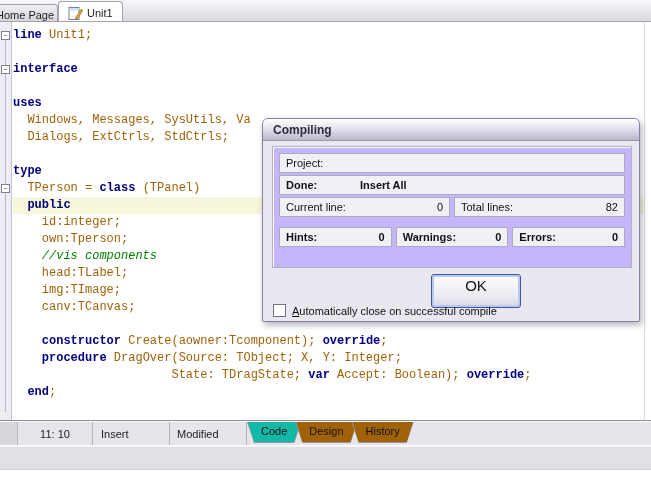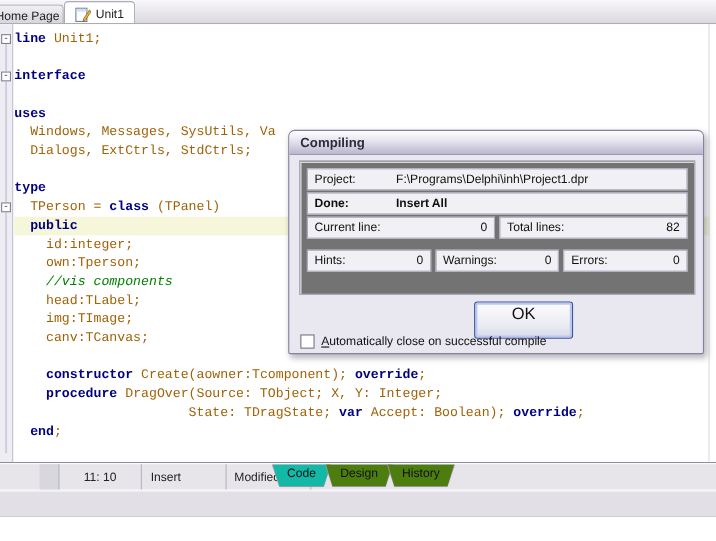--- a/index.html
+++ b/index.html
@@ -37,62 +37,62 @@
 
   
   #dialog { position:absolute; left:262px; top:118px; width:378px; height:204px;
             background:#e9e7ef; border:1px solid #85819e; border-radius:6px 6px 2px 2px;
             box-shadow:2px 3px 6px rgba(40,40,60,.35); z-index:10; }
   #dlg-title { height:22px; border-radius:5px 5px 0 0; padding:4px 0 0 10px;
                background:linear-gradient(#ffffff,#e4e2ee 45%,#bab7cd);
                border-bottom:1px solid #9b98af;
                font-size:12px; font-weight:bold; color:#2d2d3a; }
   #dlg-panel { position:absolute; left:9px; top:27px; width:360px; height:122px;
-               background:#737373; border:1px solid #b5b2c4;
+               background:#c4b5fd; border:1px solid #b5b2c4;
                box-shadow:inset 1px 1px 0 #fbfafd; padding:6px; }
   .strip { border:1px solid #adaabb; background:#f1f0f5; height:20px;
            display:flex; align-items:center; font-size:11px; color:#111;
            padding:0 6px; }
   .strip .lbl { flex:0 0 auto; }
   .strip .val { margin-left:auto; }
   #row-project .lbl { width:74px; }
   #row-project .val { margin-left:0; }
   #row-done { margin-top:2px; font-weight:bold; }
   #row-done .lbl { width:74px; }
   #row-done .val { margin-left:0; }
   .strip-row { display:flex; gap:4px; margin-top:2px; }
   .strip-row .strip { flex:1; }
-  #row-counts { margin-top:10px; }
+  #row-counts { margin-top:10px;font-weight:bold; }
   #ok-btn { position:absolute; left:144px; top:155px; width:90px; height:34px;
             font-size:15px; color:#111; text-align:center; line-height:21px;
             background:linear-gradient(#fdfdfe,#e9e9f2 70%,#d8d8e6);
             border:1px solid #44549c; border-radius:3px;
             box-shadow:inset 0 0 0 2px #b7c9f0; cursor:default;margin-left:24px; }
   #dlg-checkrow { position:absolute; left:10px; top:185px; display:flex; align-items:center; gap:6px; }
   #dlg-checkbox { width:13px; height:13px; background:#fff; border:1px solid #70708a; }
   #dlg-checklabel { font-size:11px; color:#111; }
   #dlg-checklabel .accel { text-decoration:underline; }
 
   
   #status-sep { position:absolute; left:0; top:420px; width:651px; height:2px;
                 border-top:1px solid #8f8d9c; border-bottom:1px solid #fbfbfd; }
   #statusbar { position:absolute; left:0; top:422px; width:651px; height:23px;
                background:#e7e5ea; font-size:11px; color:#222; }
   .sb-panel { position:absolute; top:0; height:23px; border-right:1px solid #b6b4c0;
-              display:flex; align-items:center;margin-left:36px; }
+              display:flex; align-items:center; }
   #sb-box   { left:0;   width:18px; background:#d9d7de; }
   #sb-pos   { left:18px; width:75px; justify-content:center; }
   #sb-insert{ left:93px; width:77px; padding-left:8px; }
   #sb-mod   { left:170px; width:77px; padding-left:7px; }
   #view-tabs { position:absolute; left:253px; top:0; height:21px; display:flex; }
   .vtab-outer { clip-path:polygon(0 0,100% 0,calc(100% - 7px) 100%,7px 100%);
                 background:#9a98a8; padding:0; margin-left:-6px; height:21px; }
   .vtab-inner { clip-path:polygon(1px 0,calc(100% - 1px) 0,calc(100% - 7px) calc(100% - 1px),7px calc(100% - 1px));
                 height:100%; padding:3px 14px 0 14px; font-size:11px; color:#111;
-                background:#4d7c0f; }
+                background:#a16207; }
   .vtab-outer.active .vtab-inner { background:#14b8a6; }
   #dock-strip { position:absolute; left:0; top:446px; width:651px; height:24px;
                 background:#e2e0e6; border-top:1px solid #f6f5f8; border-bottom:1px solid #cfcdd6; }
 </style>
 </head>
 <body>
 
 <div id="screen">
 
   <div id="tabbar">
@@ -145,21 +145,20 @@
     <div id="right-margin"></div>
   </div>
 
   <div id="dialog">
     <div id="dlg-title">
       <span>Compiling</span>
     </div>
     <div id="dlg-panel">
       <div class="strip" id="row-project">
         <span class="lbl">Project:</span>
-        <span class="val">F:\Programs\Delphi\inh\Project1.dpr</span>
       </div>
       <div class="strip" id="row-done">
         <span class="lbl">Done:</span>
         <span class="val">Insert All</span>
       </div>
       <div class="strip-row" id="row-lines">
         <div class="strip">
           <span class="lbl">Current line:</span>
           <span class="val">0</span>
         </div>

